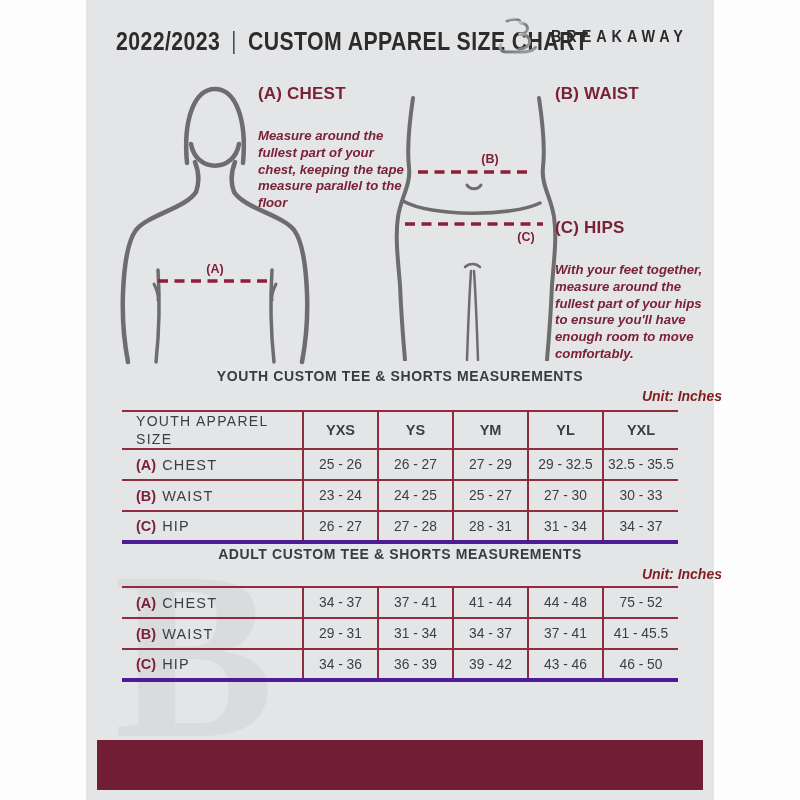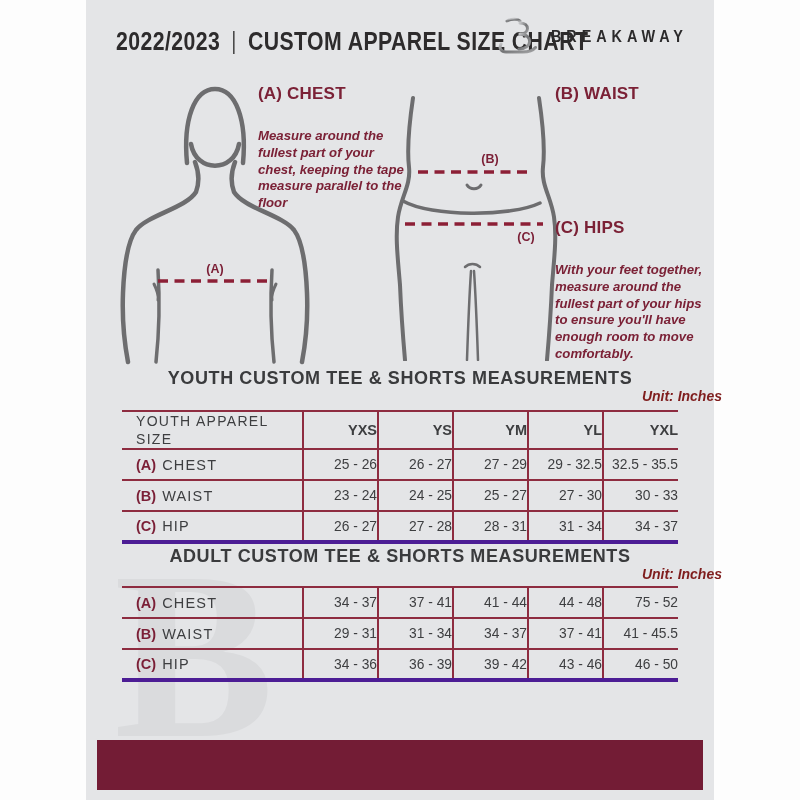--- a/index.html
+++ b/index.html
@@ -18,32 +18,32 @@
 
   
   .fig{position:absolute;}
   .guide-block{position:absolute;z-index:2;}
   .guide-heading{font-weight:800;font-size:17px;color:#7b2136;letter-spacing:.2px;}
   .guide-body{margin-top:24px;font-style:italic;font-weight:700;font-size:13.2px;line-height:1.27;color:#7b2136;}
   .marker{font-size:12.5px;font-weight:700;fill:#7b1f36;font-family:"Liberation Sans",sans-serif;}
 
   
   .sec-title{position:absolute;left:0;width:100%;text-align:center;z-index:2;
-    font-weight:700;font-size:18px;letter-spacing:.6px;color:#3a3b3d;}
+    font-weight:700;font-size:14px;letter-spacing:.6px;color:#3a3b3d;}
   .sec-unit{position:absolute;left:8px;width:100%;text-align:right;z-index:2;
     font-style:italic;font-weight:600;font-size:14px;color:#7f1d1d;}
 
   
   .size-table{position:absolute;left:36px;width:556px;border-collapse:collapse;table-layout:fixed;
     color:#3d3e40;z-index:2;}
   .size-table col.lbl{width:181px;}
   .size-table col.dat{width:75px;}
   .size-table tr{height:31px;}
   .size-table tr.hrow{height:34px;}
-  .size-table td{border-top:2px solid #8e2c40;padding:0;vertical-align:middle;text-align:right;}
+  .size-table td{border-top:2px solid #8e2c40;padding:0;vertical-align:middle;}
   .size-table tr:last-child td{border-bottom:4px solid #4c1d95;}
   .size-table td + td{border-left:2px solid #8e2c40;}
   .size-table td.lblcell{padding-left:14px;text-align:left;}
   .hdr-lbl{font-size:14px;letter-spacing:1.3px;color:#3d3e40;}
   .size-cell{text-align:center;font-weight:700;font-size:14.5px;}
   .val-cell{text-align:center;font-size:13.8px;border-radius:8px;}
   .prefix{color:#7b1f36;font-weight:700;margin-right:6px;font-size:14.5px;}
   .rowlabel{letter-spacing:1.2px;font-size:14.5px;}
 
   

